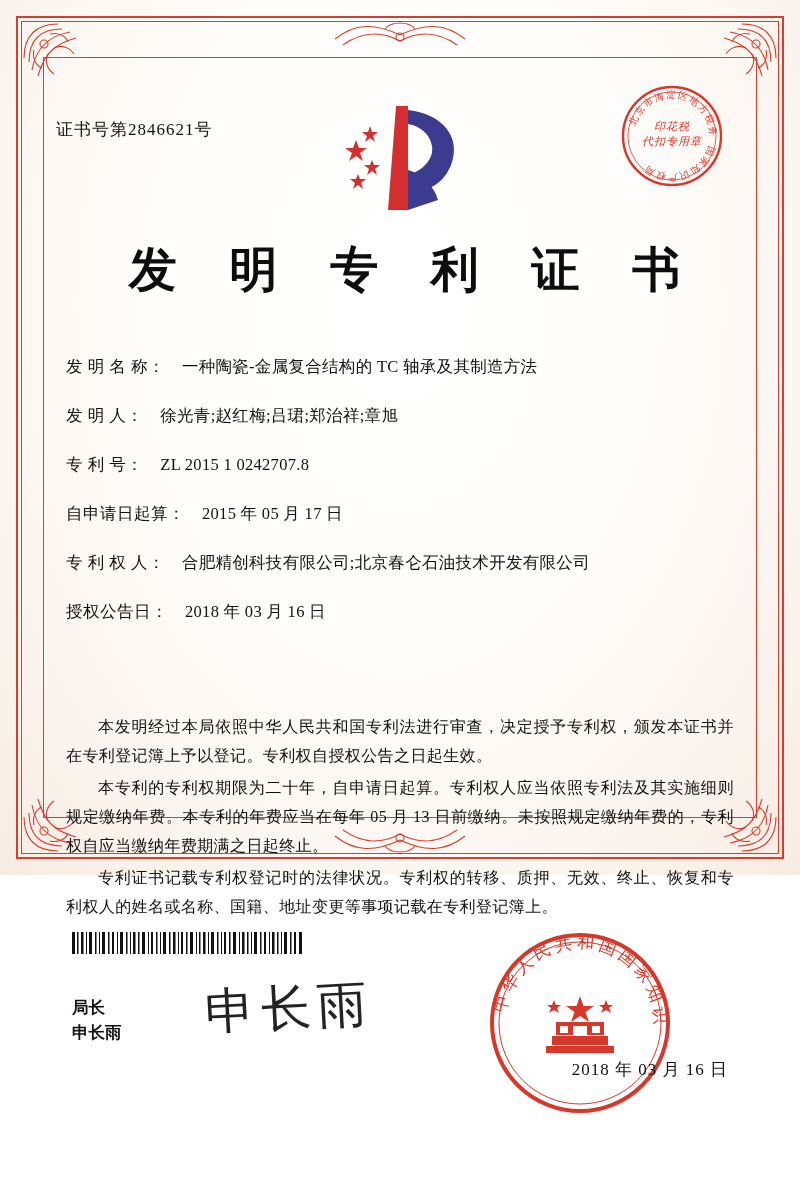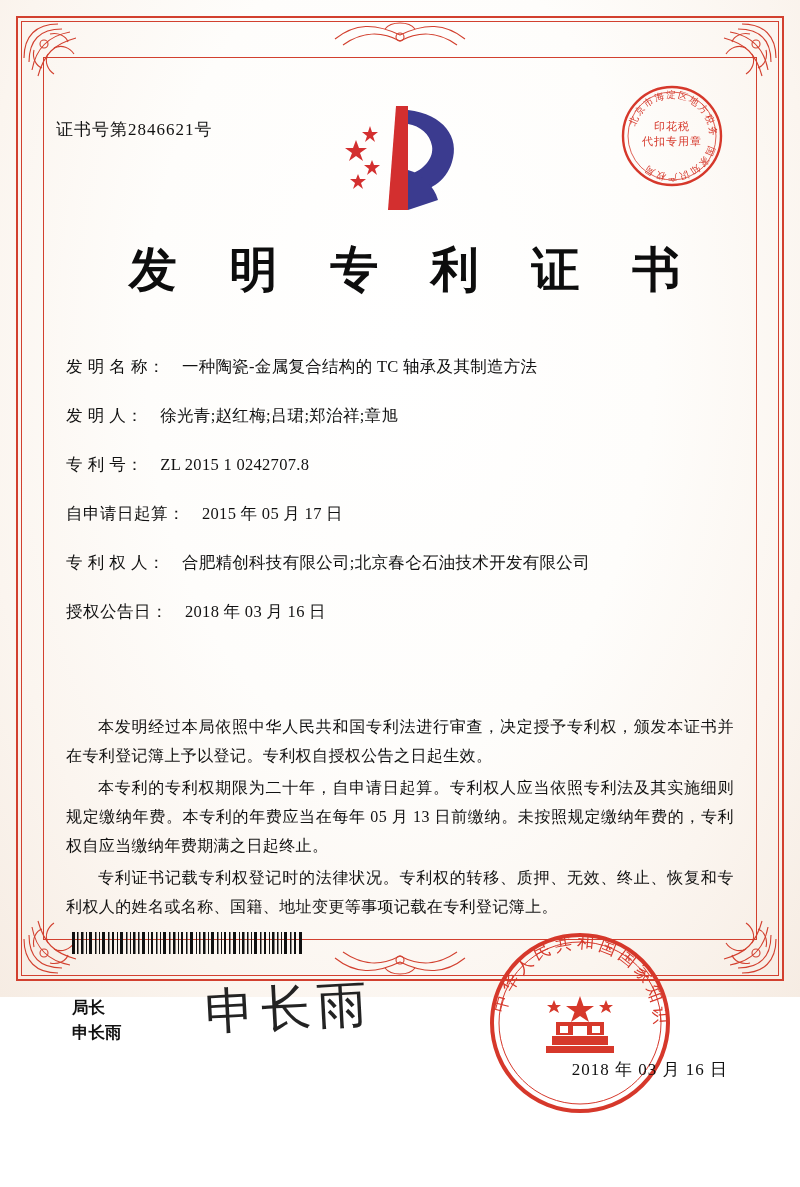--- a/index.html
+++ b/index.html
@@ -11,21 +11,21 @@
     height: 1187px;
     background: #ffffff;
     font-family: "Liberation Serif", serif;
     color: #1a1a1a;
     overflow: hidden;
   }
 
   .page {
     position: relative;
     width: 800px;
-    height: 997px;
+    height: 875px;
     background:
       radial-gradient(ellipse at 50% 35%, #ffffff 0%, #fefdfb 45%, #fbf5ef 75%, #f6ece3 100%);
     box-sizing: border-box;
   }
 
   
   .frame-outer {
     position: absolute;
     left: 16px; top: 16px; right: 16px; bottom: 16px;
     border: 2px solid #d2402f;
@@ -93,20 +93,21 @@
     height: 104px;
   }
   .stamp-tax .txt {
     position: absolute;
     left: 0; right: 0;
     text-align: center;
     color: #d6382b;
     font-size: 11px;
     letter-spacing: 1px;
     line-height: 13px;
+    font-style: italic;
   }
   .stamp-tax .t1 { top: 36px; }
   .stamp-tax .t2 { top: 51px; }
 
   .title {
     position: absolute;
     left: 0; right: 0;
     top: 238px;
     text-align: center;
     font-size: 48px;

